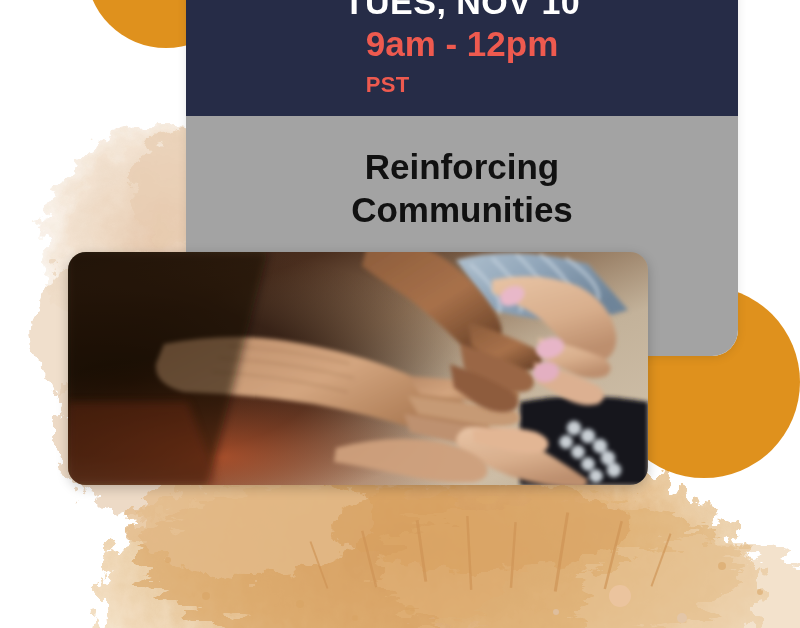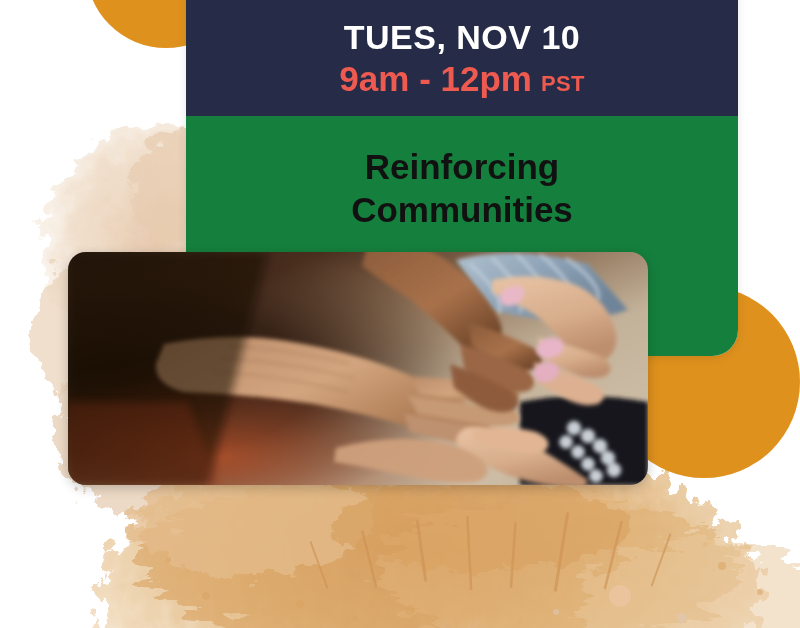--- a/index.html
+++ b/index.html
@@ -73,34 +73,35 @@
     line-height: 1.05;
     text-align: center;
     margin: 0 0 6px 0;
   }
   #event-time-row {
     display: flex;
     align-items: baseline;
     justify-content: center;
     gap: 9px;
     color: #EE5A4F;
+    flex-direction: column;
   }
   #event-time {
     font-size: 35px;
     font-weight: bold;
     line-height: 1.05;
   }
   #event-timezone {
     font-size: 22px;
     font-weight: bold;
     letter-spacing: 0.3px;
   }
 
   #card-body {
-    background: #15803d;
+    background: #a3a3a3;
     height: 240px;
     box-sizing: border-box;
     padding: 30px 30px 0 30px;
     display: flex;
     flex-direction: column;
     align-items: center;
   }
   #event-title {
     color: #111111;
     font-size: 35px;

